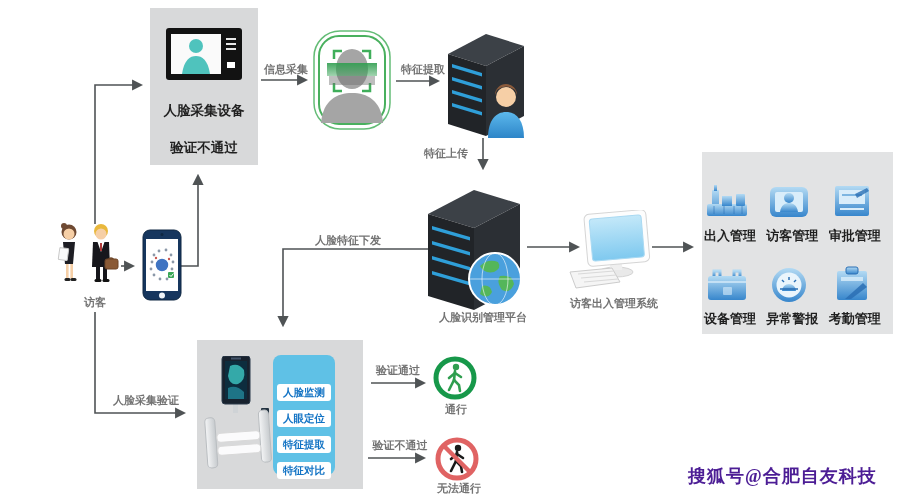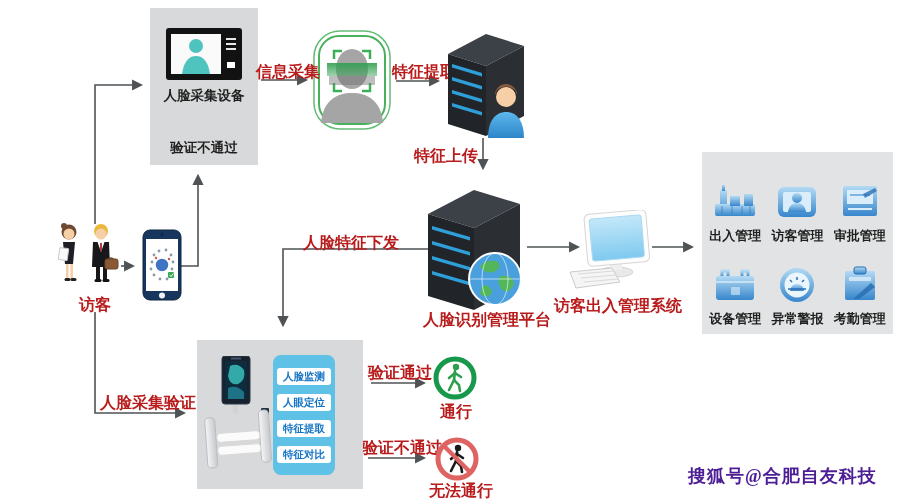--- a/index.html
+++ b/index.html
@@ -1,35 +1,35 @@
 <!DOCTYPE html>
 <html><head>
 <meta charset="utf-8">
 <style>
   html,body{margin:0;padding:0;background:#fff;}
   .stage{position:relative;width:899px;height:500px;background:#ffffff;overflow:hidden;
          font-family:"Liberation Serif",serif;}
   .abs{position:absolute;}
   .connectors{position:absolute;left:0;top:0;width:899px;height:500px;}
-  .elabel{position:absolute;font-size:16px;font-weight:bold;color:#b91c1c;white-space:nowrap;text-align:center;}
+  .elabel{position:absolute;font-size:11px;font-weight:bold;color:#737373;white-space:nowrap;text-align:center;}
   .nlabel{font-size:13.5px;font-weight:bold;color:#1f1f1f;text-align:center;white-space:nowrap;}
 
   .capture-box{position:absolute;left:150px;top:8px;width:108px;height:157px;background:#d8d9da;
                display:flex;flex-direction:column;align-items:center;}
   .capture-box .cap-bottom{position:absolute;bottom:8px;left:0;right:0;}
 
   .mgmt-panel{position:absolute;left:702px;top:152px;width:191px;height:182px;background:#e2e3e4;
               display:grid;grid-template-columns:1fr 1fr 1fr;grid-template-rows:1fr 1fr;
               padding:10px 2px 6px;box-sizing:border-box;}
-  .mgmt-item{display:flex;flex-direction:column;align-items:center;justify-content:flex-end;}
+  .mgmt-item{display:flex;flex-direction:column;align-items:flex-start;justify-content:flex-end;}
   .mgmt-item .mlabel{font-size:13px;font-weight:bold;color:#1f1f1f;white-space:nowrap;margin-top:5px;}
 
   .gate-box{position:absolute;left:197px;top:340px;width:166px;height:149px;background:#d8d9da;}
   .step-panel{position:absolute;left:76px;top:15px;width:62px;height:120px;background:#5fc1e6;
-              border-radius:8px;padding-top:13px;box-sizing:border-box;}
+              border-radius:8px;padding-top:29px;box-sizing:border-box;}
   .step-btn{width:54px;height:17px;background:#ffffff;border-radius:3px;color:#1273c4;
             font-size:10.5px;font-weight:bold;line-height:17px;text-align:center;margin:0 auto 9px;}
 
   .watermark{position:absolute;left:688px;top:464px;width:208px;font-size:18px;font-weight:bold;
              color:#4c1d95;letter-spacing:1px;white-space:nowrap;}
 </style>
 </head>
 <body>
 
 <div class="stage">
@@ -60,21 +60,21 @@
     <svg class="monitor" width="76" height="52" viewBox="0 0 76 52" style="margin-top:20px">
       <rect x="0" y="0" width="76" height="52" rx="3" fill="#121212"></rect>
       <rect x="5" y="6" width="50" height="40" fill="#fafafa"></rect>
       <circle cx="30" cy="18" r="7" fill="#4fc3bd"></circle>
       <path d="M16,46 C18,32 24,28 30,28 C36,28 42,32 44,46 Z" fill="#4fc3bd"></path>
       <rect x="60" y="10" width="10" height="2" fill="#e8e8e8"></rect>
       <rect x="60" y="15" width="10" height="2" fill="#e8e8e8"></rect>
       <rect x="60" y="20" width="10" height="2" fill="#e8e8e8"></rect>
       <rect x="61" y="34" width="8" height="6" fill="#ffffff"></rect>
     </svg>
-    <div class="nlabel" style="margin-top:7px">人脸采集设备</div>
+    <div class="nlabel" style="margin-top:22px">人脸采集设备</div>
     <div class="nlabel cap-bottom">验证不通过</div>
   </div>
 
   <svg class="abs" style="left:312px;top:27px" width="80" height="105" viewBox="0 0 80 105">
     <defs>
       <linearGradient id="scanG" x1="0" y1="0" x2="0" y2="1">
         <stop offset="0" stop-color="#2f9e4f" stop-opacity="0.9"></stop>
         <stop offset="1" stop-color="#2f9e4f" stop-opacity="0.45"></stop>
       </linearGradient>
     </defs>

